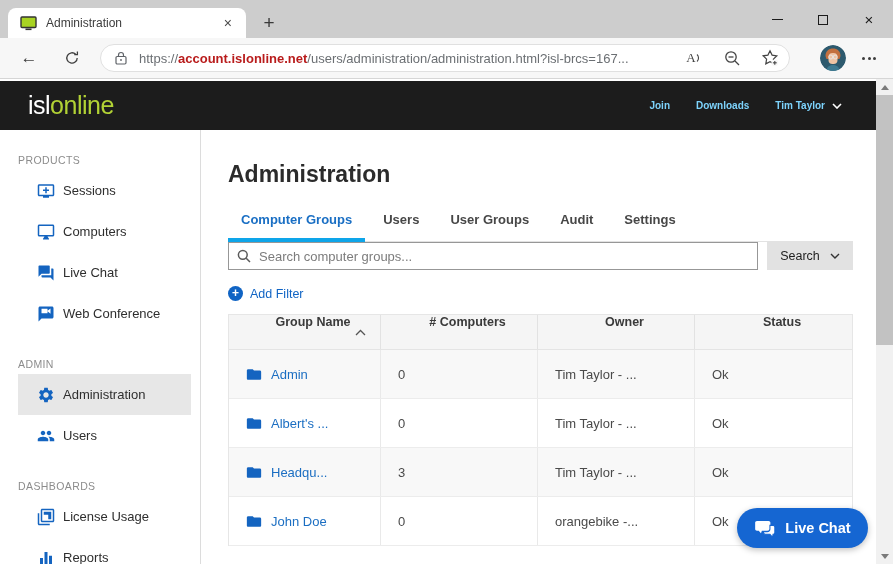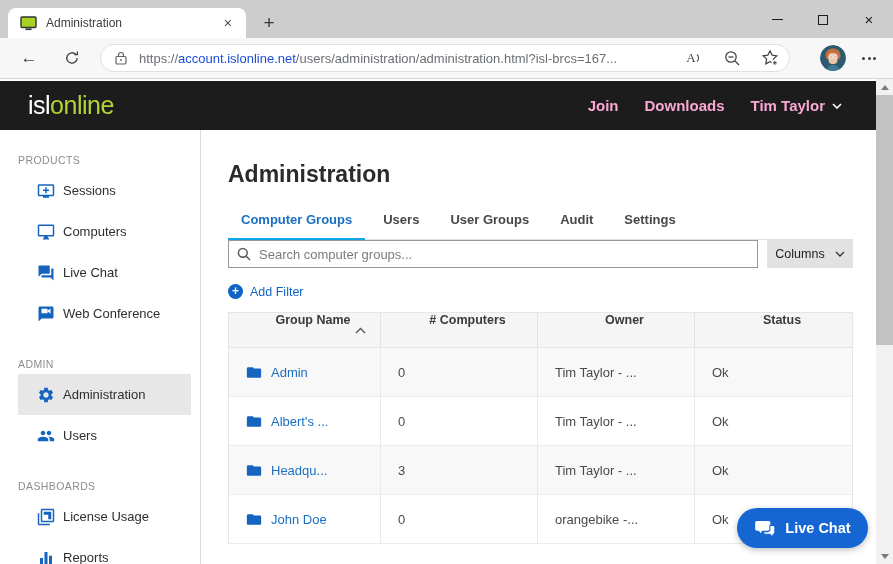--- a/index.html
+++ b/index.html
@@ -22,49 +22,49 @@
 
   
   .toolbar { position:absolute; left:0; top:38px; width:893px; height:41px; background:#f7f7f7; border-bottom:1px solid #d6d6d6; }
   .nav-btn { position:absolute; top:9px; width:22px; height:22px; color:#3f3f3f; font-size:17px; display:flex; align-items:center; justify-content:center; }
   .nav-back { left:18px; }
   .nav-refresh { left:61px; }
   .addressbar { position:absolute; left:100px; top:6px; width:690px; height:28px; background:#fff; border:1px solid #e0e0e0; border-radius:14px; display:flex; align-items:center; padding:0 10px 0 14px; }
   .lock { width:12px; height:14px; margin-right:12px; flex:none; }
   .url { font-size:13px; white-space:nowrap; overflow:hidden; flex:1; }
   .url .scheme, .url .path { color:#6b6f73; }
-  .url .domain { color:#1d4ed8; font-weight:400; }
+  .url .domain { color:#b91c1c; font-weight:700; }
   .abar-icons { display:flex; align-items:center; gap:20px; margin-left:8px; }
   .abar-icons .aicon { width:18px; height:18px; display:flex; align-items:center; justify-content:center; color:#444; }
   .read-aloud { font-size:13px; color:#444; font-family:"Liberation Serif", serif; }
   .avatar { position:absolute; right:47px; top:7px; width:26px; height:26px; border-radius:50%; overflow:hidden; }
   .more-dots { position:absolute; right:14px; top:12px; width:20px; height:16px; display:flex; align-items:center; justify-content:center; gap:2.5px; }
   .more-dots i { width:3px; height:3px; border-radius:50%; background:#3c3c3c; }
 
   
   .page { position:absolute; left:0; top:79px; width:893px; height:485px; background:#fff; overflow:hidden; }
 
   .site-header { position:absolute; left:0; top:2px; width:876px; height:49px; background:#1c1c1c; display:flex; align-items:center; }
   .logo { margin-left:28px; font-size:25px; font-weight:400; letter-spacing:-0.5px; }
   .logo .isl { color:#fff; }
   .logo .online { color:#b2d235; }
   .site-nav { margin-left:auto; margin-right:34px; display:flex; align-items:center; gap:26px; }
-  .site-nav .nav-link { color:#f9a8d4; font-size:15px; font-weight:700; display:flex; align-items:center; gap:7px; }
+  .site-nav .nav-link { color:#7dd3fc; font-size:10px; font-weight:700; display:flex; align-items:center; gap:7px; }
 
   .sidebar { position:absolute; left:0; top:51px; width:201px; bottom:0; background:#fff; border-right:1px solid #dcdcdc; overflow:hidden; }
   .side-label { margin:24px 0 4px 18px; font-size:10.5px; color:#8c8c8c; letter-spacing:0.4px; }
   .side-item { height:41px; margin:0 9px 0 18px; padding-left:19px; display:flex; align-items:center; gap:8px; font-size:13px; color:#2e2e2e; }
   .side-item.active { background:#e7e7e7; }
   .side-item .sicon { width:18px; height:18px; flex:none; display:flex; align-items:center; justify-content:center; }
 
   .content { position:absolute; left:201px; top:51px; right:17px; bottom:0; background:#fff; padding:0 23px 0 27px; overflow:hidden; }
   .page-title { margin-top:31px; font-size:23px; font-weight:700; color:#2b2b2b; }
   .tabs { margin-top:24px; display:flex; border-bottom:1px solid #e2e2e2; }
   .tab-item { padding:0 13px 11px; margin-right:5px; font-size:13px; font-weight:700; color:#474747; white-space:nowrap; }
-  .tab-item.active { color:#1a6fc4; border-bottom:2px solid #0ea5e9; margin-bottom:-1px; }
+  .tab-item.active { color:#1a6fc4; border-bottom:4px solid #0ea5e9; margin-bottom:-1px; }
 
   .search-row { display:flex; align-items:center; }
   .search-box { flex:1; height:28px; border:1px solid #979797; display:flex; align-items:center; padding:0 8px; background:#fff; }
   .search-box svg { flex:none; margin-right:8px; }
   .search-box input { border:none; outline:none; flex:1; font-size:13px; font-family:"Liberation Sans",sans-serif; color:#333; background:transparent; }
   .search-box input::placeholder { color:#7c7c7c; }
   .columns-btn { margin-left:9px; width:86px; height:28px; background:#e2e2e2; border:none; font-family:"Liberation Sans",sans-serif; font-size:12.5px; color:#1e1e1e; display:flex; align-items:center; justify-content:center; gap:10px; }
 
   .add-filter { margin-top:16px; display:flex; align-items:center; gap:7px; }
   .add-filter .plus { width:15px; height:15px; border-radius:50%; background:#1064c4; color:#fff; font-size:12px; line-height:14px; text-align:center; font-weight:700; }
@@ -276,21 +276,21 @@
 
       <div class="search-row">
         <div class="search-box">
           <svg width="14" height="14" viewBox="0 0 14 14">
               <circle cx="5.8" cy="5.8" r="4.4" fill="none" stroke="#5a5a5a" stroke-width="1.5"></circle>
               <line x1="9.2" y1="9.2" x2="13" y2="13" stroke="#5a5a5a" stroke-width="1.5"></line>
             </svg>
           <input type="text" placeholder="Search computer groups..." style="">
         </div>
         <button class="columns-btn">
-          <span>Columns</span>
+          <span>Search</span>
           <svg width="10" height="6" viewBox="0 0 10 6">
               <path d="M1 1l4 4 4-4" fill="none" stroke="#333" stroke-width="1.4"></path>
             </svg>
         </button>
       </div>
 
       <div class="add-filter">
         <span class="plus">+</span>
         <span class="afl">Add Filter</span>
       </div>

